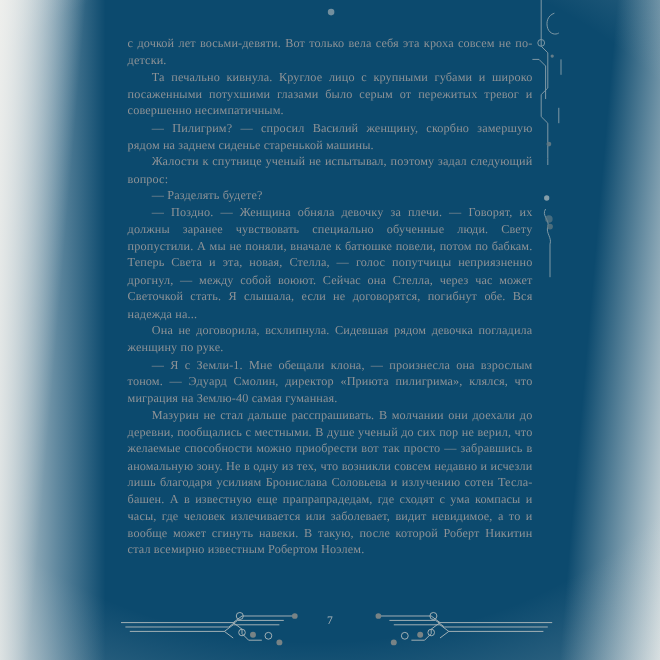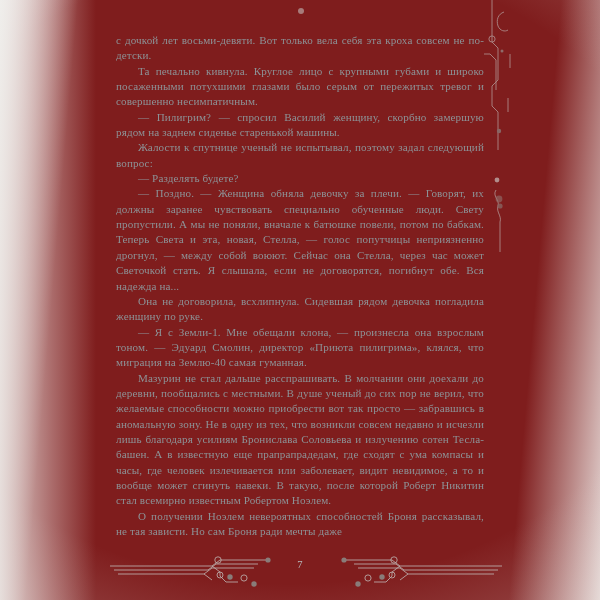--- a/index.html
+++ b/index.html
@@ -8,21 +8,21 @@
     padding: 0;
     background: #ffffff;
   }
   body {
     font-family: "Liberation Serif", "DejaVu Serif", serif;
   }
   #page {
     position: relative;
     width: 600px;
     height: 600px;
-    background: #7f1d1d;
+    background: #0c4a6e;
     overflow: hidden;
   }
   
   #paper-tint {
     position: absolute;
     inset: 0;
     background:
       radial-gradient(ellipse 120% 95% at 48% 45%, rgba(255,255,255,0) 55%, rgba(236,236,233,0.55) 100%),
       linear-gradient(95deg, rgba(247,247,245,0.9) 0%, rgba(255,255,255,0) 12%, rgba(255,255,255,0) 86%, rgba(246,246,243,0.85) 100%);
     pointer-events: none;
@@ -141,21 +141,20 @@
   <div id="text-block">
     <p class="noindent">с дочкой лет восьми-девяти. Вот только вела себя эта кроха совсем не по-детски.</p>
     <p>Та печально кивнула. Круглое лицо с крупными губами и широко посаженными потухшими глазами было серым от пережитых тревог и совершенно несимпатичным.</p>
     <p>— Пилигрим? — спросил Василий женщину, скорбно замершую рядом на заднем сиденье старенькой машины.</p>
     <p>Жалости к спутнице ученый не испытывал, поэтому задал следующий вопрос:</p>
     <p>— Разделять будете?</p>
     <p>— Поздно. — Женщина обняла девочку за плечи. — Говорят, их должны заранее чувствовать специально обученные люди. Свету пропустили. А мы не поняли, вначале к батюшке повели, потом по бабкам. Теперь Света и эта, новая, Стелла, — голос попутчицы неприязненно дрогнул, — между собой воюют. Сейчас она Стелла, через час может Светочкой стать. Я слышала, если не договорятся, погибнут обе. Вся надежда на...</p>
     <p>Она не договорила, всхлипнула. Сидевшая рядом девочка погладила женщину по руке.</p>
     <p>— Я с Земли-1. Мне обещали клона, — произнесла она взрослым тоном. — Эдуард Смолин, директор «Приюта пилигрима», клялся, что миграция на Землю-40 самая гуманная.</p>
     <p>Мазурин не стал дальше расспрашивать. В молчании они доехали до деревни, пообщались с местными. В душе ученый до сих пор не верил, что желаемые способности можно приобрести вот так просто — забравшись в аномальную зону. Не в одну из тех, что возникли совсем недавно и исчезли лишь благодаря усилиям Бронислава Соловьева и излучению сотен Тесла-башен. А в известную еще прапрапрадедам, где сходят с ума компасы и часы, где человек излечивается или заболевает, видит невидимое, а то и вообще может сгинуть навеки. В такую, после которой Роберт Никитин стал всемирно известным Робертом Ноэлем.</p>
-    <p>О получении Ноэлем невероятных способностей Броня рассказывал, не тая зависти. Но сам Броня ради мечты даже</p>
   </div>
 
   <div id="footer">
 
     <svg id="footer-orn-left" class="footer-orn" width="176" height="36" viewBox="0 0 176 36" xmlns="http://www.w3.org/2000/svg">
       <g fill="none" stroke="#c7c9c6" stroke-width="0.85">
         <path d="M2 13 L104 13 L112 7 L160 7"></path>
         <path d="M6 17 L100 17 L108 11 L150 11"></path>
         <path d="M10 21 L96 21 L104 15 L146 15"></path>
         <path d="M104 13 L112 19 L112 23"></path>

